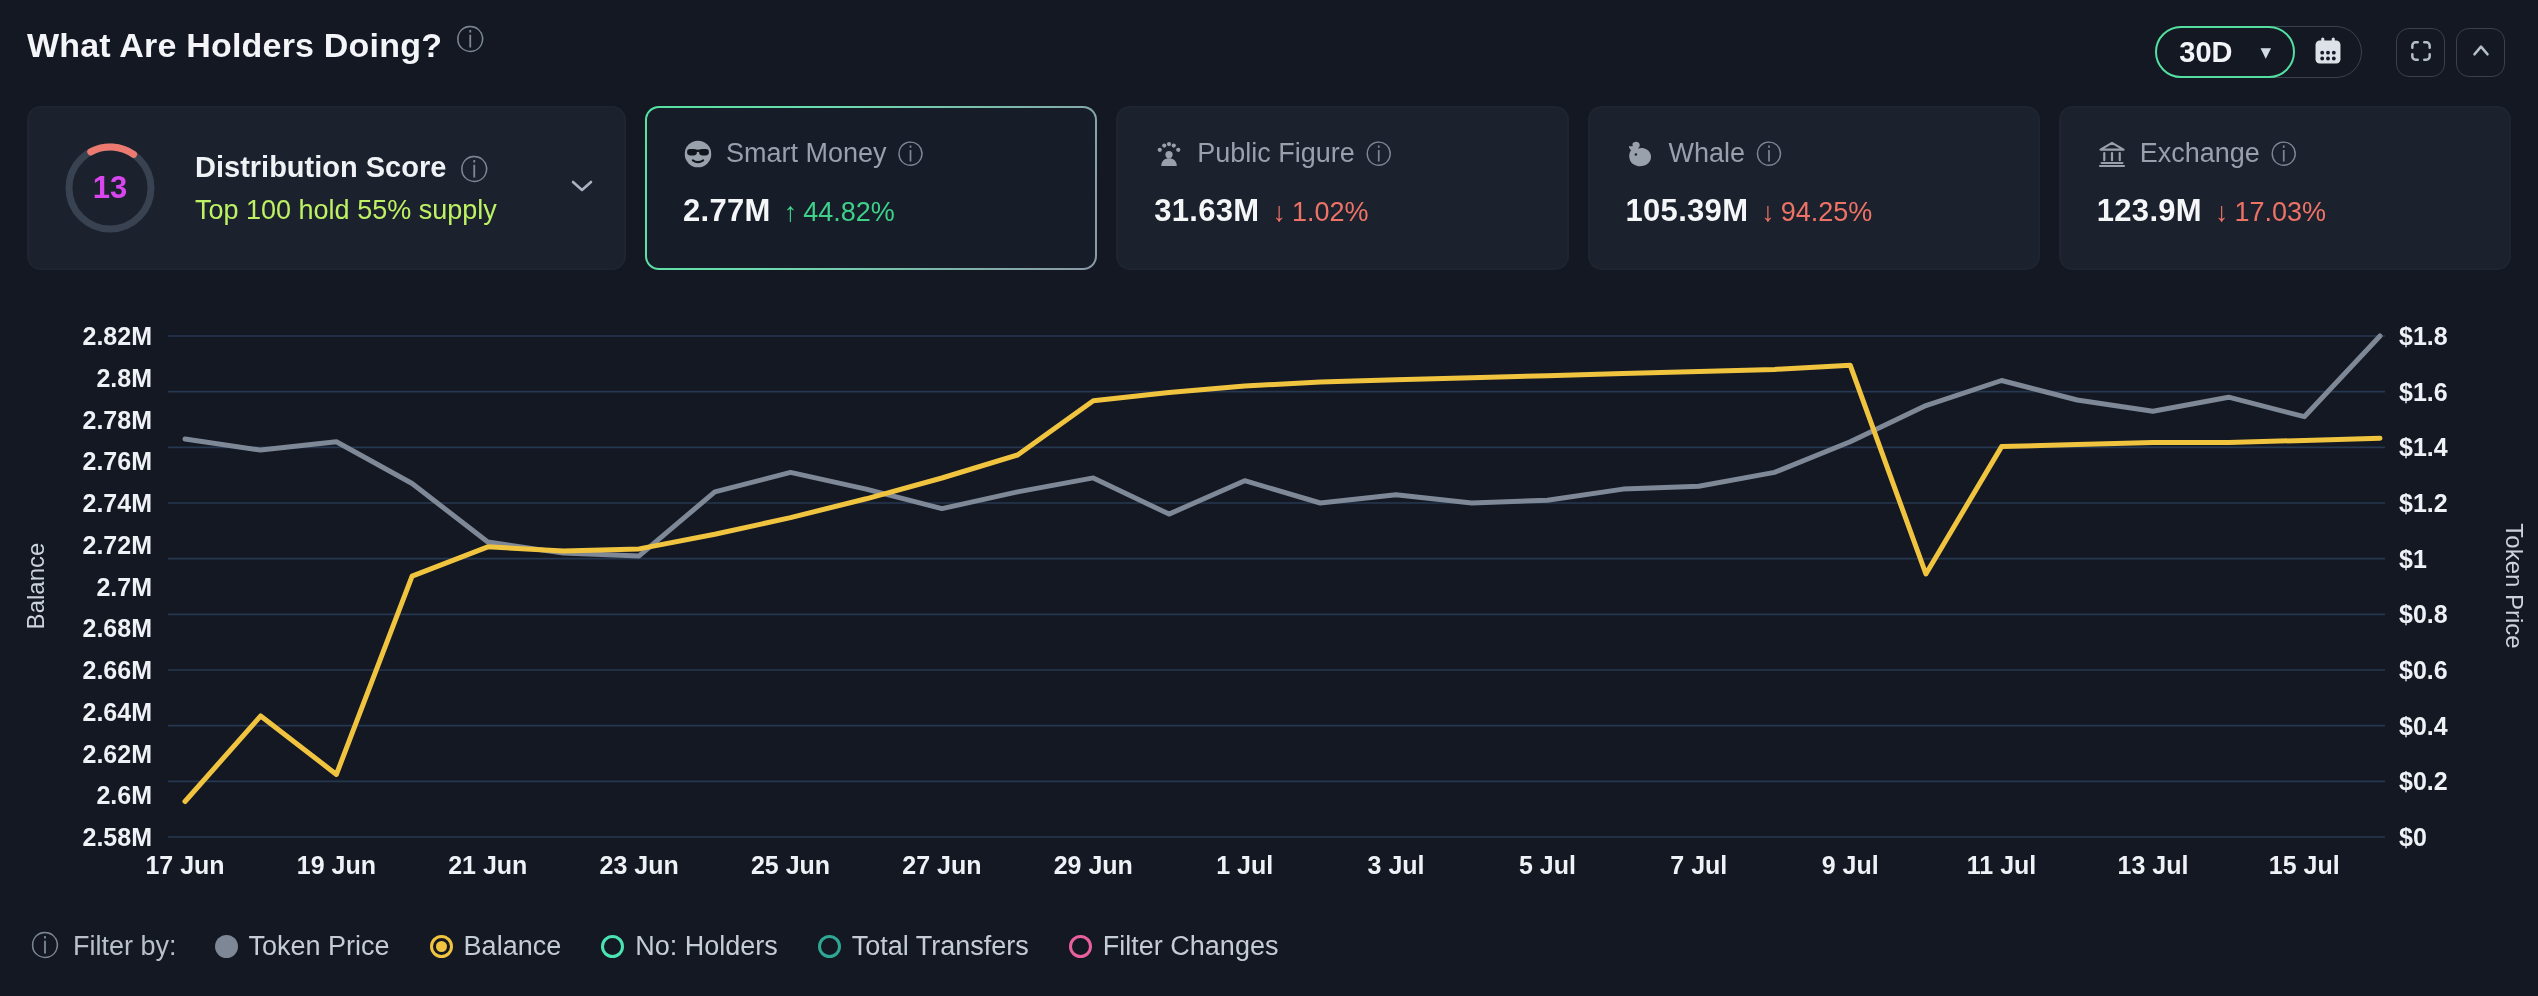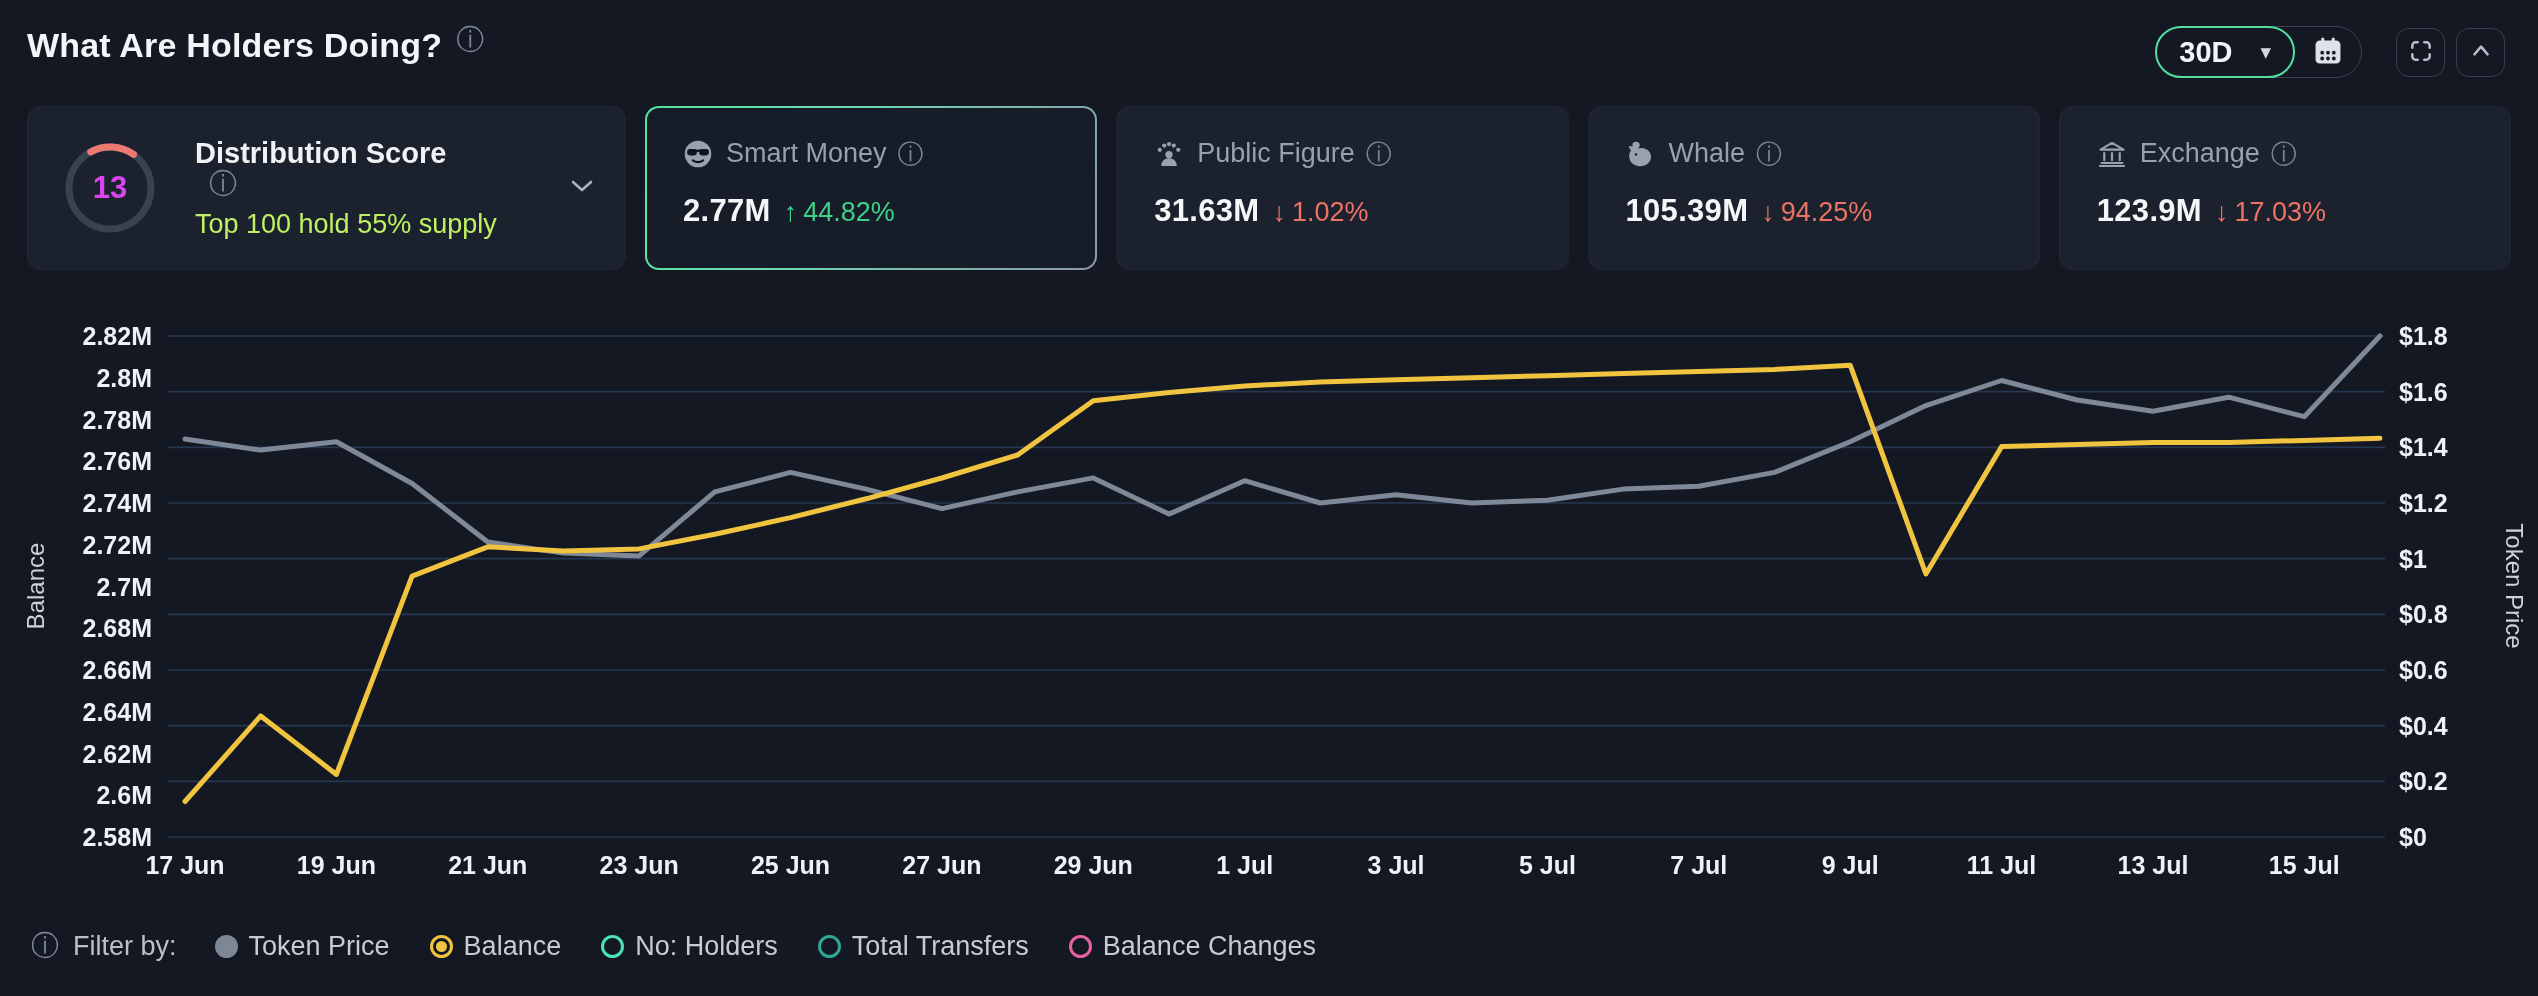--- a/index.html
+++ b/index.html
@@ -33,21 +33,21 @@
   .card.dist { flex:1.38; display:flex; align-items:center; padding:0 30px 0 32px; }
   .card.metric { flex:1; padding:30px 26px 0 36px; cursor:pointer; }
   .card.metric.selected {
     border:2px solid transparent;
     background:linear-gradient(#161d28,#161d28) padding-box,
                linear-gradient(115deg,#54e2a0 0%,#6ddcb0 35%,#8b98a6 100%) border-box;
   }
   .gauge-wrap { position:relative; width:98px; height:98px; flex:0 0 98px; }
   .gauge-num { position:absolute; inset:0; display:flex; align-items:center; justify-content:center; font-size:31px; font-weight:700; color:#d946ef; }
   .dist-text { margin-left:36px; }
-  .dist-title-row { display:flex; align-items:flex-start;flex-direction:column; }
+  .dist-title-row { display:flex; align-items:flex-end; }
   .dist-title { font-size:29px; font-weight:700; color:#f0f3f6; }
   .dist-sub { font-size:27px; color:#bef264; margin-top:11px; }
   .dist-chevron { margin-left:auto; cursor:pointer; }
   .card-head { display:flex; align-items:center; }
   .m-icon { width:30px; height:30px; display:inline-flex; margin-right:13px; }
   .m-name { font-size:27px; color:#97a0ac; }
   .card-head .info { font-size:26px; margin-left:11px; }
   .m-value-row { display:flex; align-items:baseline; margin-top:24px; }
   .m-value { font-size:31px; font-weight:700; color:#f4f6f8; letter-spacing:.3px; }
   .m-delta { font-size:27px; margin-left:13px; display:inline-flex; align-items:baseline; gap:6px; }
@@ -313,16 +313,16 @@
       <div class="filter-item">
         <span class="marker ring" style="border-color: rgb(75, 227, 178);"></span>
         <span class="filter-label">No: Holders</span>
       </div>
       <div class="filter-item">
         <span class="marker ring" style="border-color: rgb(46, 167, 149);"></span>
         <span class="filter-label">Total Transfers</span>
       </div>
       <div class="filter-item">
         <span class="marker ring" style="border-color: rgb(233, 96, 159);"></span>
-        <span class="filter-label">Balance Changes</span>
+        <span class="filter-label">Filter Changes</span>
       </div>
     </div>
 </div>
 
 </body></html>

